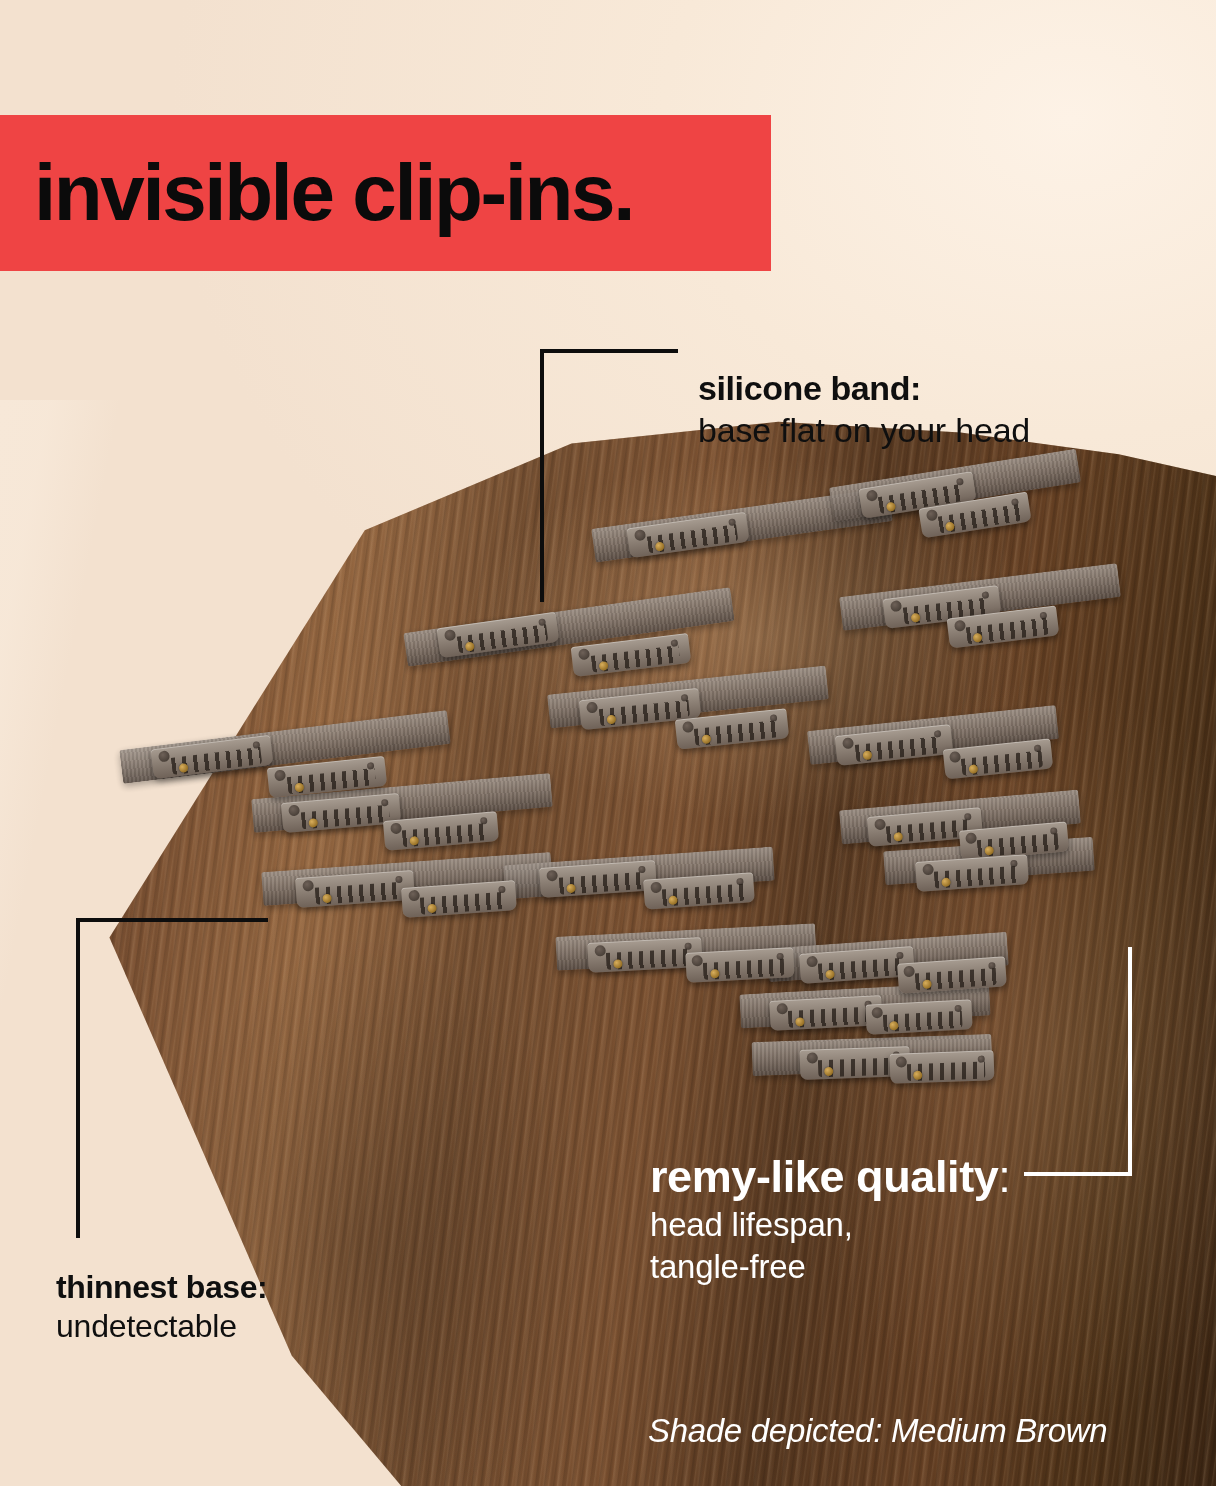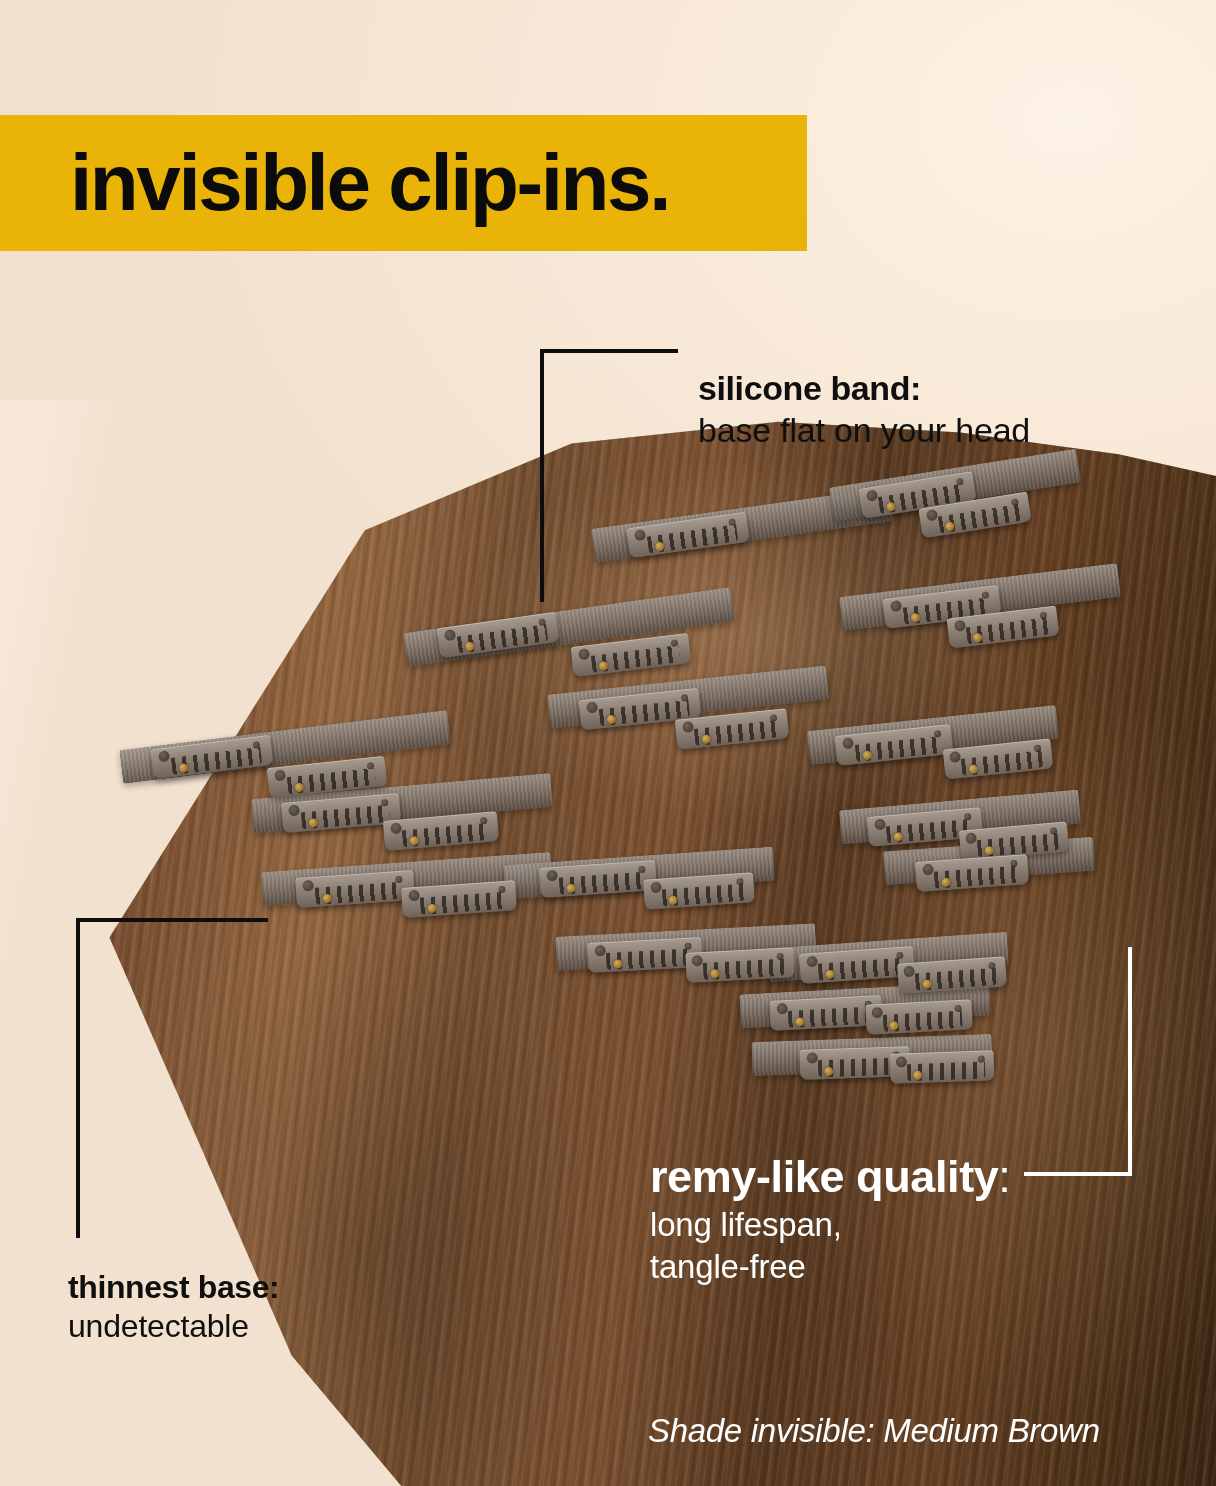--- a/index.html
+++ b/index.html
@@ -107,23 +107,23 @@
   .clip .hinge2{
     position:absolute; width:7px; height:7px; border-radius:50%;
     background:radial-gradient(circle at 40% 35%, #6e6158, #39312b);
     top:5px; right:9%;
   }
 
   
   .title-box{
     position:absolute;
     left:0; top:115px;
-    width:771px; height:136px;
-    background:#eab308;
-    display:flex; align-items:center;padding-left:36px;
+    width:771px; height:156px;
+    background:#ef4444;
+    display:flex; align-items:center;
   }
   .title-text{
     font-size:80px;
     line-height:1;
     font-weight:700;
     letter-spacing:-2.4px;
     color:#0b0b0b;
     padding-left:34px;
     white-space:nowrap;
   }
@@ -138,21 +138,21 @@
     font-weight:400;
     letter-spacing:-.2px;
   }
   .dark{color:#0f0f0f;}
   .light{color:#ffffff;}
 
   #co-silicone{ left:698px; top:330px;margin-top:38px; }
   #co-silicone .head{ font-size:34px; line-height:1.18; }
   #co-silicone .body{ font-size:34px; line-height:1.3; }
 
-  #co-thinnest{ left:56px; top:1268px;margin-left:12px; }
+  #co-thinnest{ left:56px; top:1268px; }
   #co-thinnest .head{ font-size:32px; line-height:1.2; }
   #co-thinnest .body{ font-size:32px; line-height:1.28; }
 
   #co-remy{ left:650px; top:1150px; }
   #co-remy .head{ font-size:45px; line-height:1.2; }
   #co-remy .body{ font-size:33px; line-height:1.28; }
   #co-remy .head .colon{ font-weight:400; }
 
   .shade-note{
     position:absolute;
@@ -400,19 +400,19 @@
   <div class="callout dark" id="co-thinnest">
     <div class="head">thinnest base:</div>
     <div class="body">undetectable</div>
   </div>
 
   <div class="lead light-line" style="left:1128px;top:947px;width:4px;height:229px;"></div>
   <div class="lead light-line" style="left:1024px;top:1172px;width:108px;height:4px;"></div>
 
   <div class="callout light" id="co-remy">
     <div class="head"><span>remy-like quality</span><span class="colon">:</span></div>
-    <div class="body">long lifespan,</div>
+    <div class="body">head lifespan,</div>
     <div class="body">tangle-free</div>
   </div>
 
-  <div class="shade-note">Shade invisible: Medium Brown</div>
+  <div class="shade-note">Shade depicted: Medium Brown</div>
 
 </div>
 
 </body></html>

